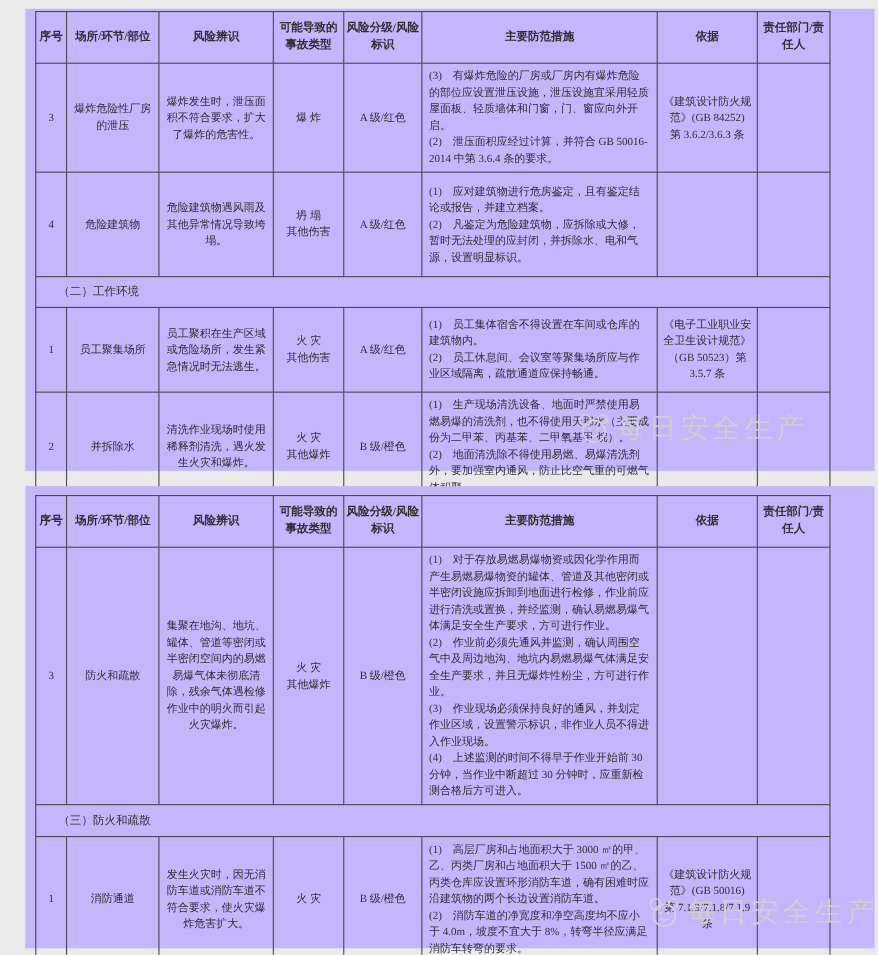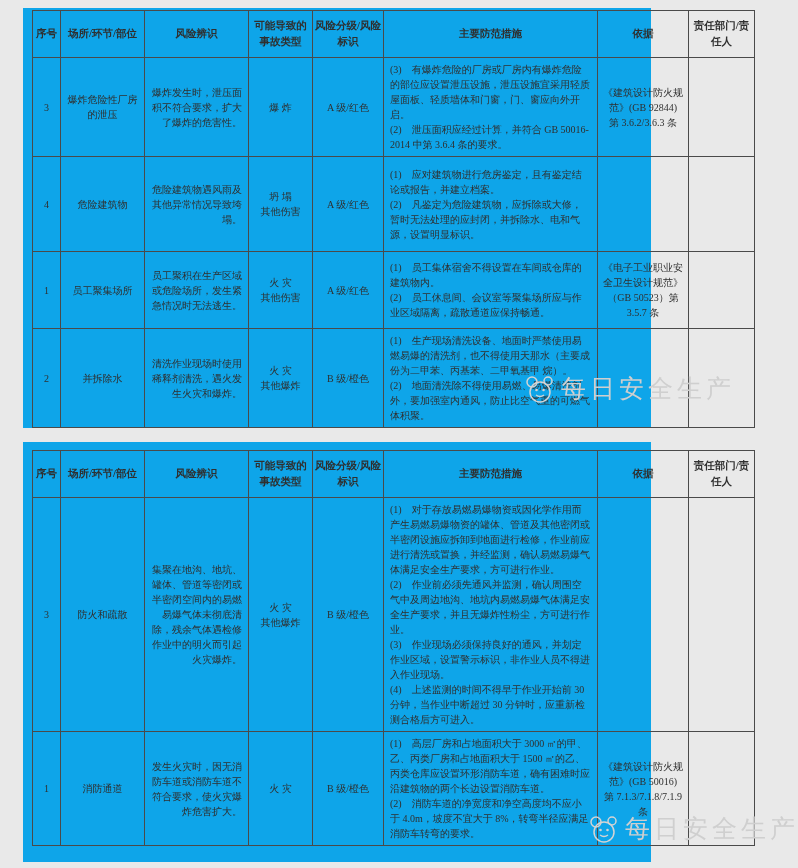--- a/index.html
+++ b/index.html
@@ -7,22 +7,22 @@
   body {
     position:relative;
     background:#e9e9e9;
     font-family:"Liberation Serif","DejaVu Serif",serif;
     color:#2f2f2f;
     overflow:hidden;
   }
   .panel {
     position:absolute;
     left:23px;
-    width:628px;
-    background:#0ea5e9;
+    width:772px;
+    background:#c4b5fd;
   }
   #panel1 { top:8px;  height:420px; }
   #panel2 { top:442px; height:420px; }
   table {
     border-collapse:collapse;
     table-layout:fixed;
     width:722px;
     margin:2px 0 0 9px;
   }
   #panel2 table { margin-top:8px; }
@@ -35,21 +35,21 @@
   }
   thead tr { height:47px; }
   th {
     font-weight:bold;
     font-size:10.5px;
     text-align:center;
     padding:2px 1px;
     line-height:16px;
   }
   td { padding:3px 4px; text-align:center; }
-  td.risk { text-align:right; padding:3px 6px; }
+  td.risk { text-align:center; padding:3px 6px; }
   td.measures { text-align:left; padding:4px 6px; }
   td.measures p { margin:0; }
   td.basis { padding:3px 5px; }
   td.section-cell {
     text-align:left;
     padding-left:20px;
     font-size:10.5px;
   }
   .watermark {
     position:absolute;
@@ -99,38 +99,41 @@
           <td>爆炸危险性厂房的泄压</td>
           <td class="risk">爆炸发生时，泄压面积不符合要求，扩大了爆炸的危害性。</td>
           <td class="accident">
             <div>爆 炸</div>
           </td>
           <td>A 级/红色</td>
           <td class="measures">
             <p>(3)　有爆炸危险的厂房或厂房内有爆炸危险的部位应设置泄压设施，泄压设施宜采用轻质屋面板、轻质墙体和门窗，门、窗应向外开启。</p>
             <p>(2)　泄压面积应经过计算，并符合 GB 50016-2014 中第 3.6.4 条的要求。</p>
           </td>
-          <td class="basis">《建筑设计防火规范》(GB 92844) 第 3.6.2/3.6.3 条</td>
+          <td class="basis">《建筑设计防火规范》(GB 84252) 第 3.6.2/3.6.3 条</td>
           <td></td>
         </tr>
         <tr style="height: 95px;">
           <td>4</td>
           <td>危险建筑物</td>
           <td class="risk">危险建筑物遇风雨及其他异常情况导致垮塌。</td>
           <td class="accident">
             <div>坍 塌</div>
             <div>其他伤害</div>
           </td>
           <td>A 级/红色</td>
           <td class="measures">
             <p>(1)　应对建筑物进行危房鉴定，且有鉴定结论或报告，并建立档案。</p>
             <p>(2)　凡鉴定为危险建筑物，应拆除或大修，暂时无法处理的应封闭，并拆除水、电和气源，设置明显标识。</p>
           </td>
           <td class="basis"></td>
           <td></td>
+        </tr>
+        <tr style="height: 28px;">
+          <td colspan="8" class="section-cell">（二）工作环境</td>
         </tr>
         <tr style="height: 77px;">
           <td>1</td>
           <td>员工聚集场所</td>
           <td class="risk">员工聚积在生产区域或危险场所，发生紧急情况时无法逃生。</td>
           <td class="accident">
             <div>火 灾</div>
             <div>其他伤害</div>
           </td>
           <td>A 级/红色</td>
@@ -197,20 +200,23 @@
           <td>B 级/橙色</td>
           <td class="measures">
             <p>(1)　对于存放易燃易爆物资或因化学作用而产生易燃易爆物资的罐体、管道及其他密闭或半密闭设施应拆卸到地面进行检修，作业前应进行清洗或置换，并经监测，确认易燃易爆气体满足安全生产要求，方可进行作业。</p>
             <p>(2)　作业前必须先通风并监测，确认周围空气中及周边地沟、地坑内易燃易爆气体满足安全生产要求，并且无爆炸性粉尘，方可进行作业。</p>
             <p>(3)　作业现场必须保持良好的通风，并划定作业区域，设置警示标识，非作业人员不得进入作业现场。</p>
             <p>(4)　上述监测的时间不得早于作业开始前 30 分钟，当作业中断超过 30 分钟时，应重新检测合格后方可进入。</p>
           </td>
           <td class="basis"></td>
           <td></td>
         </tr>
+        <tr style="height: 29px;">
+          <td colspan="8" class="section-cell">（三）防火和疏散</td>
+        </tr>
         <tr style="height: 105px;">
           <td>1</td>
           <td>消防通道</td>
           <td class="risk">发生火灾时，因无消防车道或消防车道不符合要求，使火灾爆炸危害扩大。</td>
           <td class="accident">
             <div>火 灾</div>
           </td>
           <td>B 级/橙色</td>
           <td class="measures">
             <p>(1)　高层厂房和占地面积大于 3000 ㎡的甲、乙、丙类厂房和占地面积大于 1500 ㎡的乙、丙类仓库应设置环形消防车道，确有困难时应沿建筑物的两个长边设置消防车道。</p>

